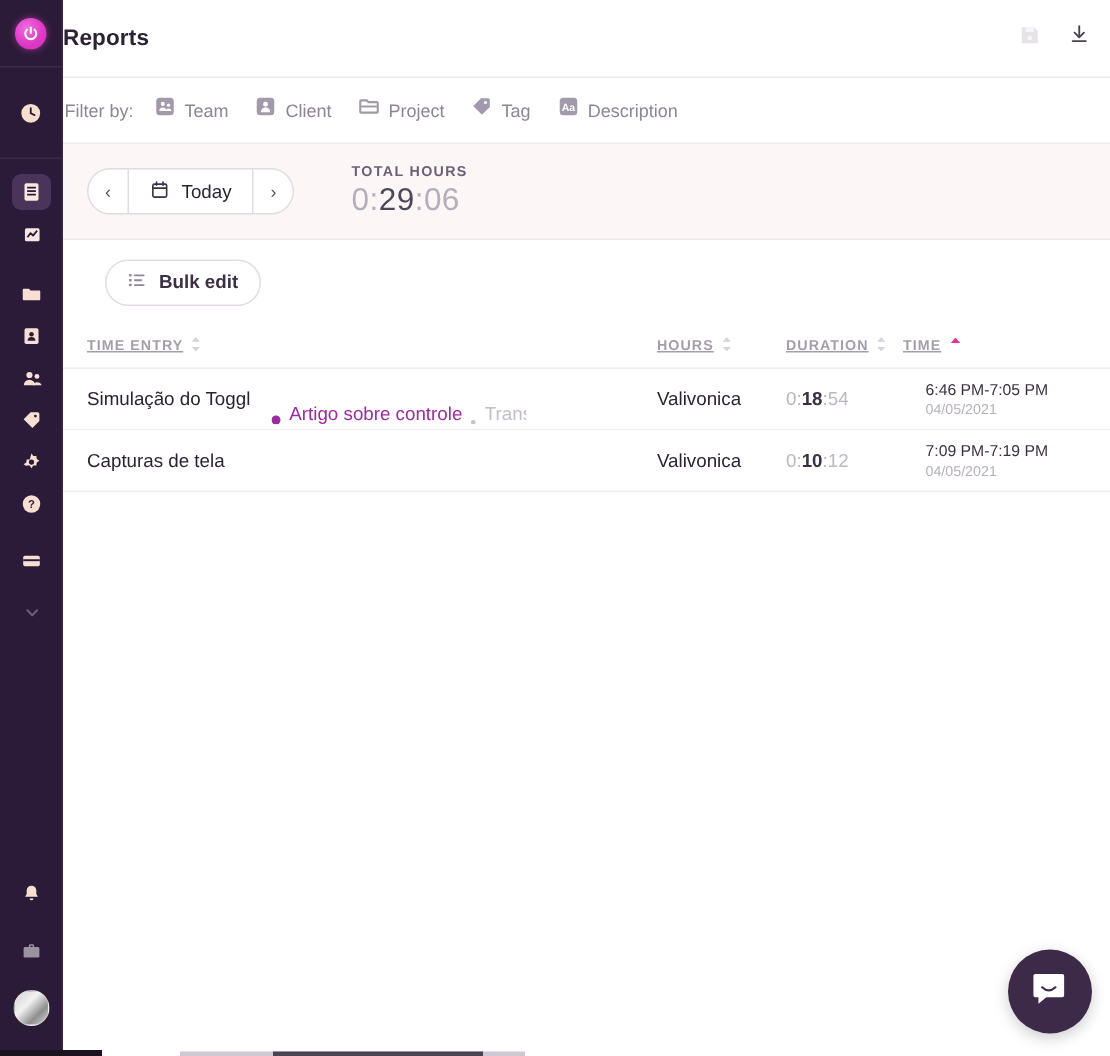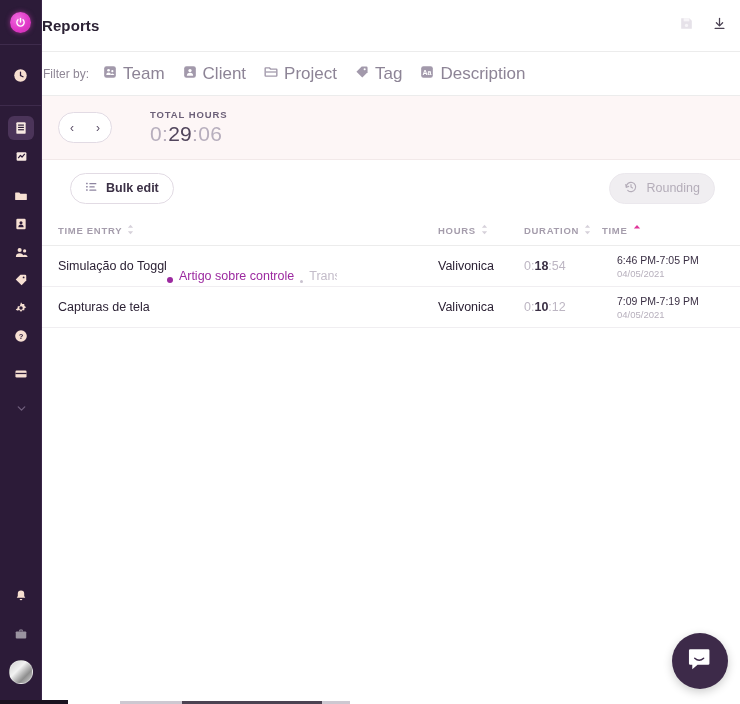--- a/index.html
+++ b/index.html
@@ -73,21 +73,21 @@
   .filterbar {
     height: 44px; background: #ffffff;
     border-bottom: 1px solid #ececec;
     display: flex; align-items: center; padding: 0 1px;
     gap: 6px;
   }
   .filter-label { font-size: 12px; color: #8e8695; margin-right: 8px; }
   .filter-item {
     display: flex; align-items: center; gap: 6px; margin-right: 12px; cursor: pointer;
   }
-  .filter-item span.txt { font-size: 17px; color: #8d8496; }
+  .filter-item span.txt { font-size: 12px; color: #8d8496; }
 
   
   .totals {
     background: #fdf6f6; height: 64px;
     display: flex; align-items: center; padding: 0 16px;
     border-bottom: 1px solid #f2e9e9;
   }
   .daynav {
     display: flex; align-items: stretch; height: 31px;
     border: 1px solid #e2dbe4; border-radius: 16px; overflow: hidden; background: #fff;
@@ -124,33 +124,33 @@
   }
   .spacer { flex: 1; }
 
   
   .thead {
     display: flex; align-items: center; height: 30px;
     padding: 0 16px; border-bottom: 1px solid #ececec;
   }
   .th {
     font-size: 9.5px; font-weight: bold; letter-spacing: 0.7px;
-    color: #a59dac; display: flex; align-items: center; gap: 5px; cursor: pointer;
+    color: #a59dac; display: flex; align-items: center; gap: 5px; cursor: pointer; text-decoration: underline;
   }
   .col-entry { width: 380px; }
   .col-user  { width: 86px; }
   .col-dur   { width: 78px; }
   .col-time  { width: 110px; }
 
   .row {
     display: flex; align-items: center; height: 41px;
     padding: 0 16px; border-bottom: 1px solid #f0eef1; background: #fff;
   }
   .entry-cell { width: 380px; display: flex; align-items: center; overflow: hidden; }
-  .entry-desc { font-size: 12.5px; color: #2c2235; white-space: nowrap; }
+  .entry-desc { font-size: 12.5px; color: #2c2235; white-space: nowrap; margin-right: 14px; }
   .proj-wrap { display: flex; align-items: flex-end; gap: 6px; overflow: hidden; max-width: 170px; margin-top: 20px; }
   .proj-dot { width: 6px; height: 6px; border-radius: 50%; background: #9c2aa0; flex: 0 0 6px; }
   .proj-name { font-size: 12.5px; color: #9c2aa0; white-space: nowrap; }
   .sep-dot { width: 3px; height: 3px; border-radius: 50%; background: #c9c2cf; flex: 0 0 3px; }
   .client-name {
     font-size: 12.5px; color: #c3bcc9; white-space: nowrap; overflow: hidden;
     max-width: 34px;
   }
   .user-cell { width: 86px; font-size: 12.5px; color: #2c2235; }
   .dur-cell  { width: 78px; font-size: 12.5px; color: #bdb6c3; }
@@ -390,20 +390,30 @@
             <text x="12" y="17" font-size="12" font-weight="bold" fill="#ffffff" text-anchor="middle" font-family="Liberation Sans, sans-serif">Aa</text>
           </svg>
         </span>
         <span class="txt">Description</span>
       </div>
     </div>
 
     <div class="totals">
       <div class="daynav">
         <div class="arrow">‹</div>
+        <div class="mid">
+          <span>
+            <svg width="13" height="13" viewBox="0 0 24 24" fill="none" stroke="#3b3045" stroke-width="2">
+              <rect x="3.5" y="5" width="17" height="16" rx="2"></rect>
+              <path d="M3.5 10 H20.5"></path>
+              <path d="M8 2.5 V6.5 M16 2.5 V6.5" stroke-linecap="round"></path>
+            </svg>
+          </span>
+          <span>Today</span>
+        </div>
         <div class="arrow">›</div>
       </div>
 
       <div class="totals-block">
         <div class="totals-label">TOTAL HOURS</div>
         <div class="totals-value"><span>0:</span><span class="hl">29</span><span>:06</span></div>
       </div>
     </div>
 
     <div class="actionsrow">
@@ -416,30 +426,20 @@
             <rect x="8" y="5.5" width="13" height="2.2" rx="1"></rect>
             <rect x="8" y="11.5" width="10" height="2.2" rx="1"></rect>
             <rect x="8" y="17.5" width="13" height="2.2" rx="1"></rect>
           </svg>
         </span>
         <span>Bulk edit</span>
       </div>
 
       <div class="spacer"></div>
 
-      <div class="btn disabled">
-        <span>
-          <svg width="14" height="14" viewBox="0 0 24 24" fill="none" stroke="#b4adb9" stroke-width="2" stroke-linecap="round">
-            <path d="M4 12 a8 8 0 1 1 2.4 5.7"></path>
-            <path d="M3 8 L4 12.4 L8 11"></path>
-            <path d="M12 8 V12 L14.6 13.6"></path>
-          </svg>
-        </span>
-        <span>Rounding</span>
-      </div>
     </div>
 
     <div class="thead">
       <div class="th col-entry">
         <span>TIME ENTRY</span>
         <span>
           <svg width="7" height="11" viewBox="0 0 8 12" fill="#d6d1da">
             <path d="M4 0.5 L7 4 H1z"></path>
               <path d="M4 11.5 L1 8 H7z"></path>
           </svg>

